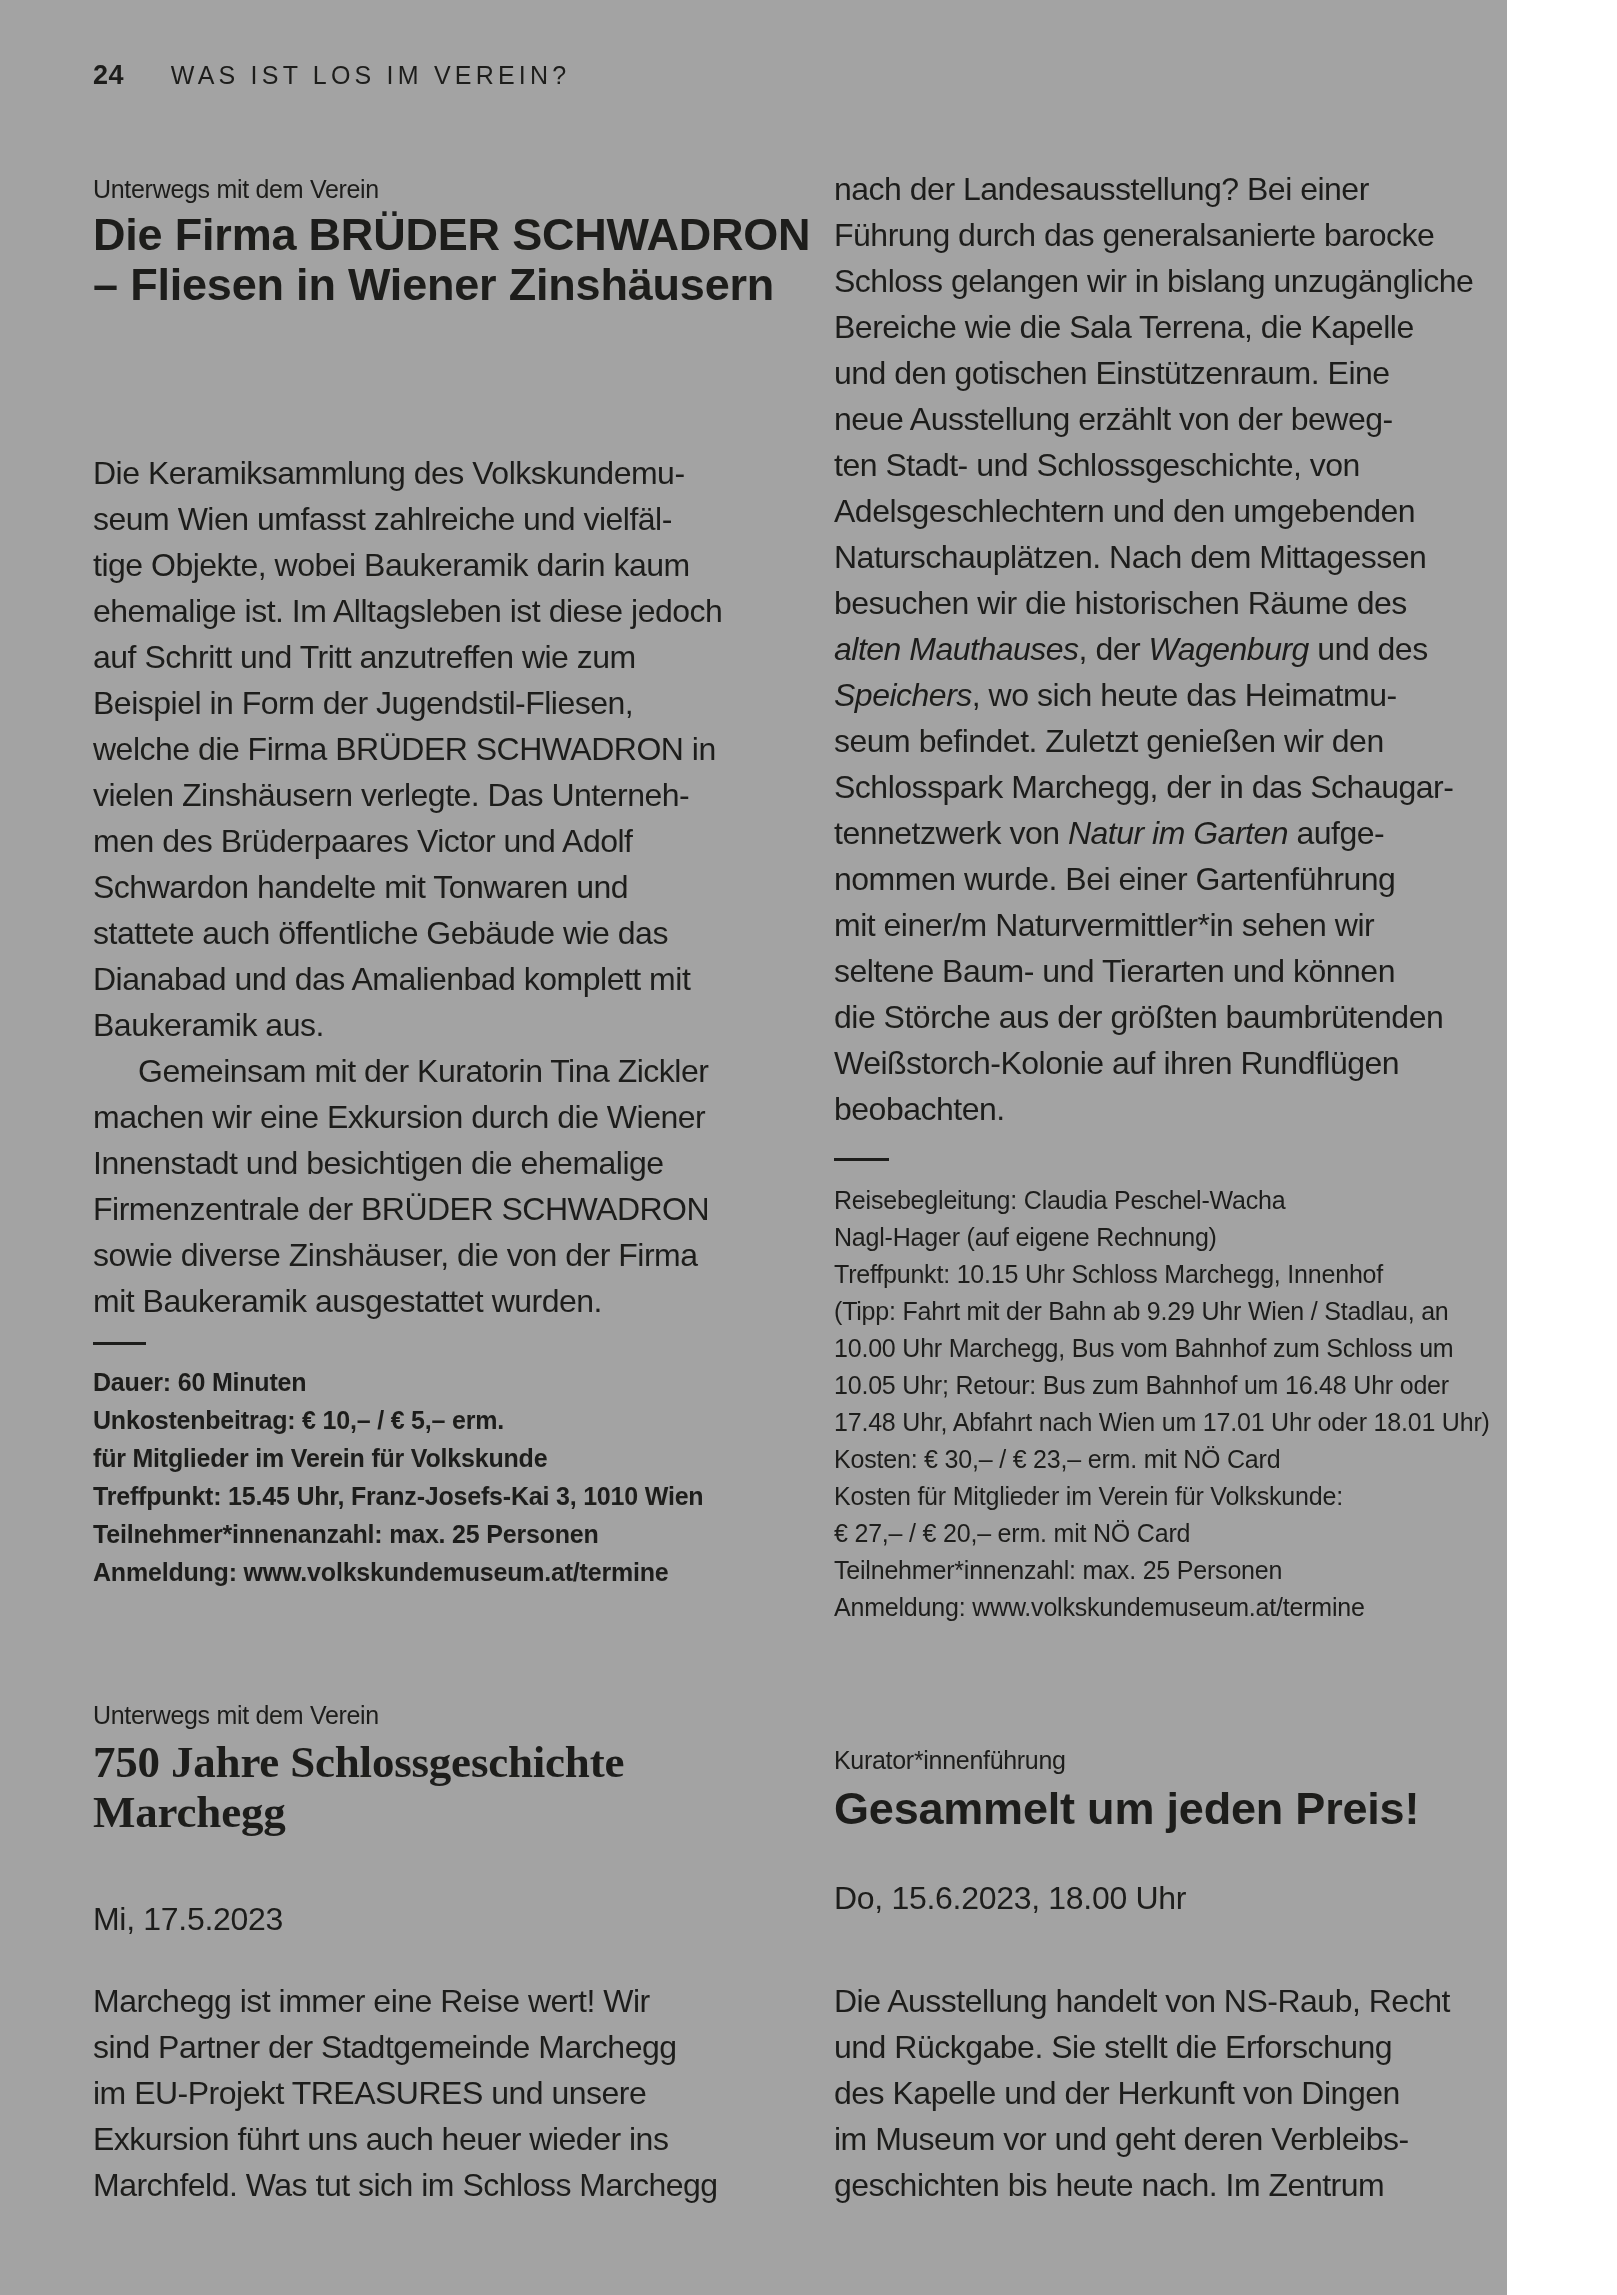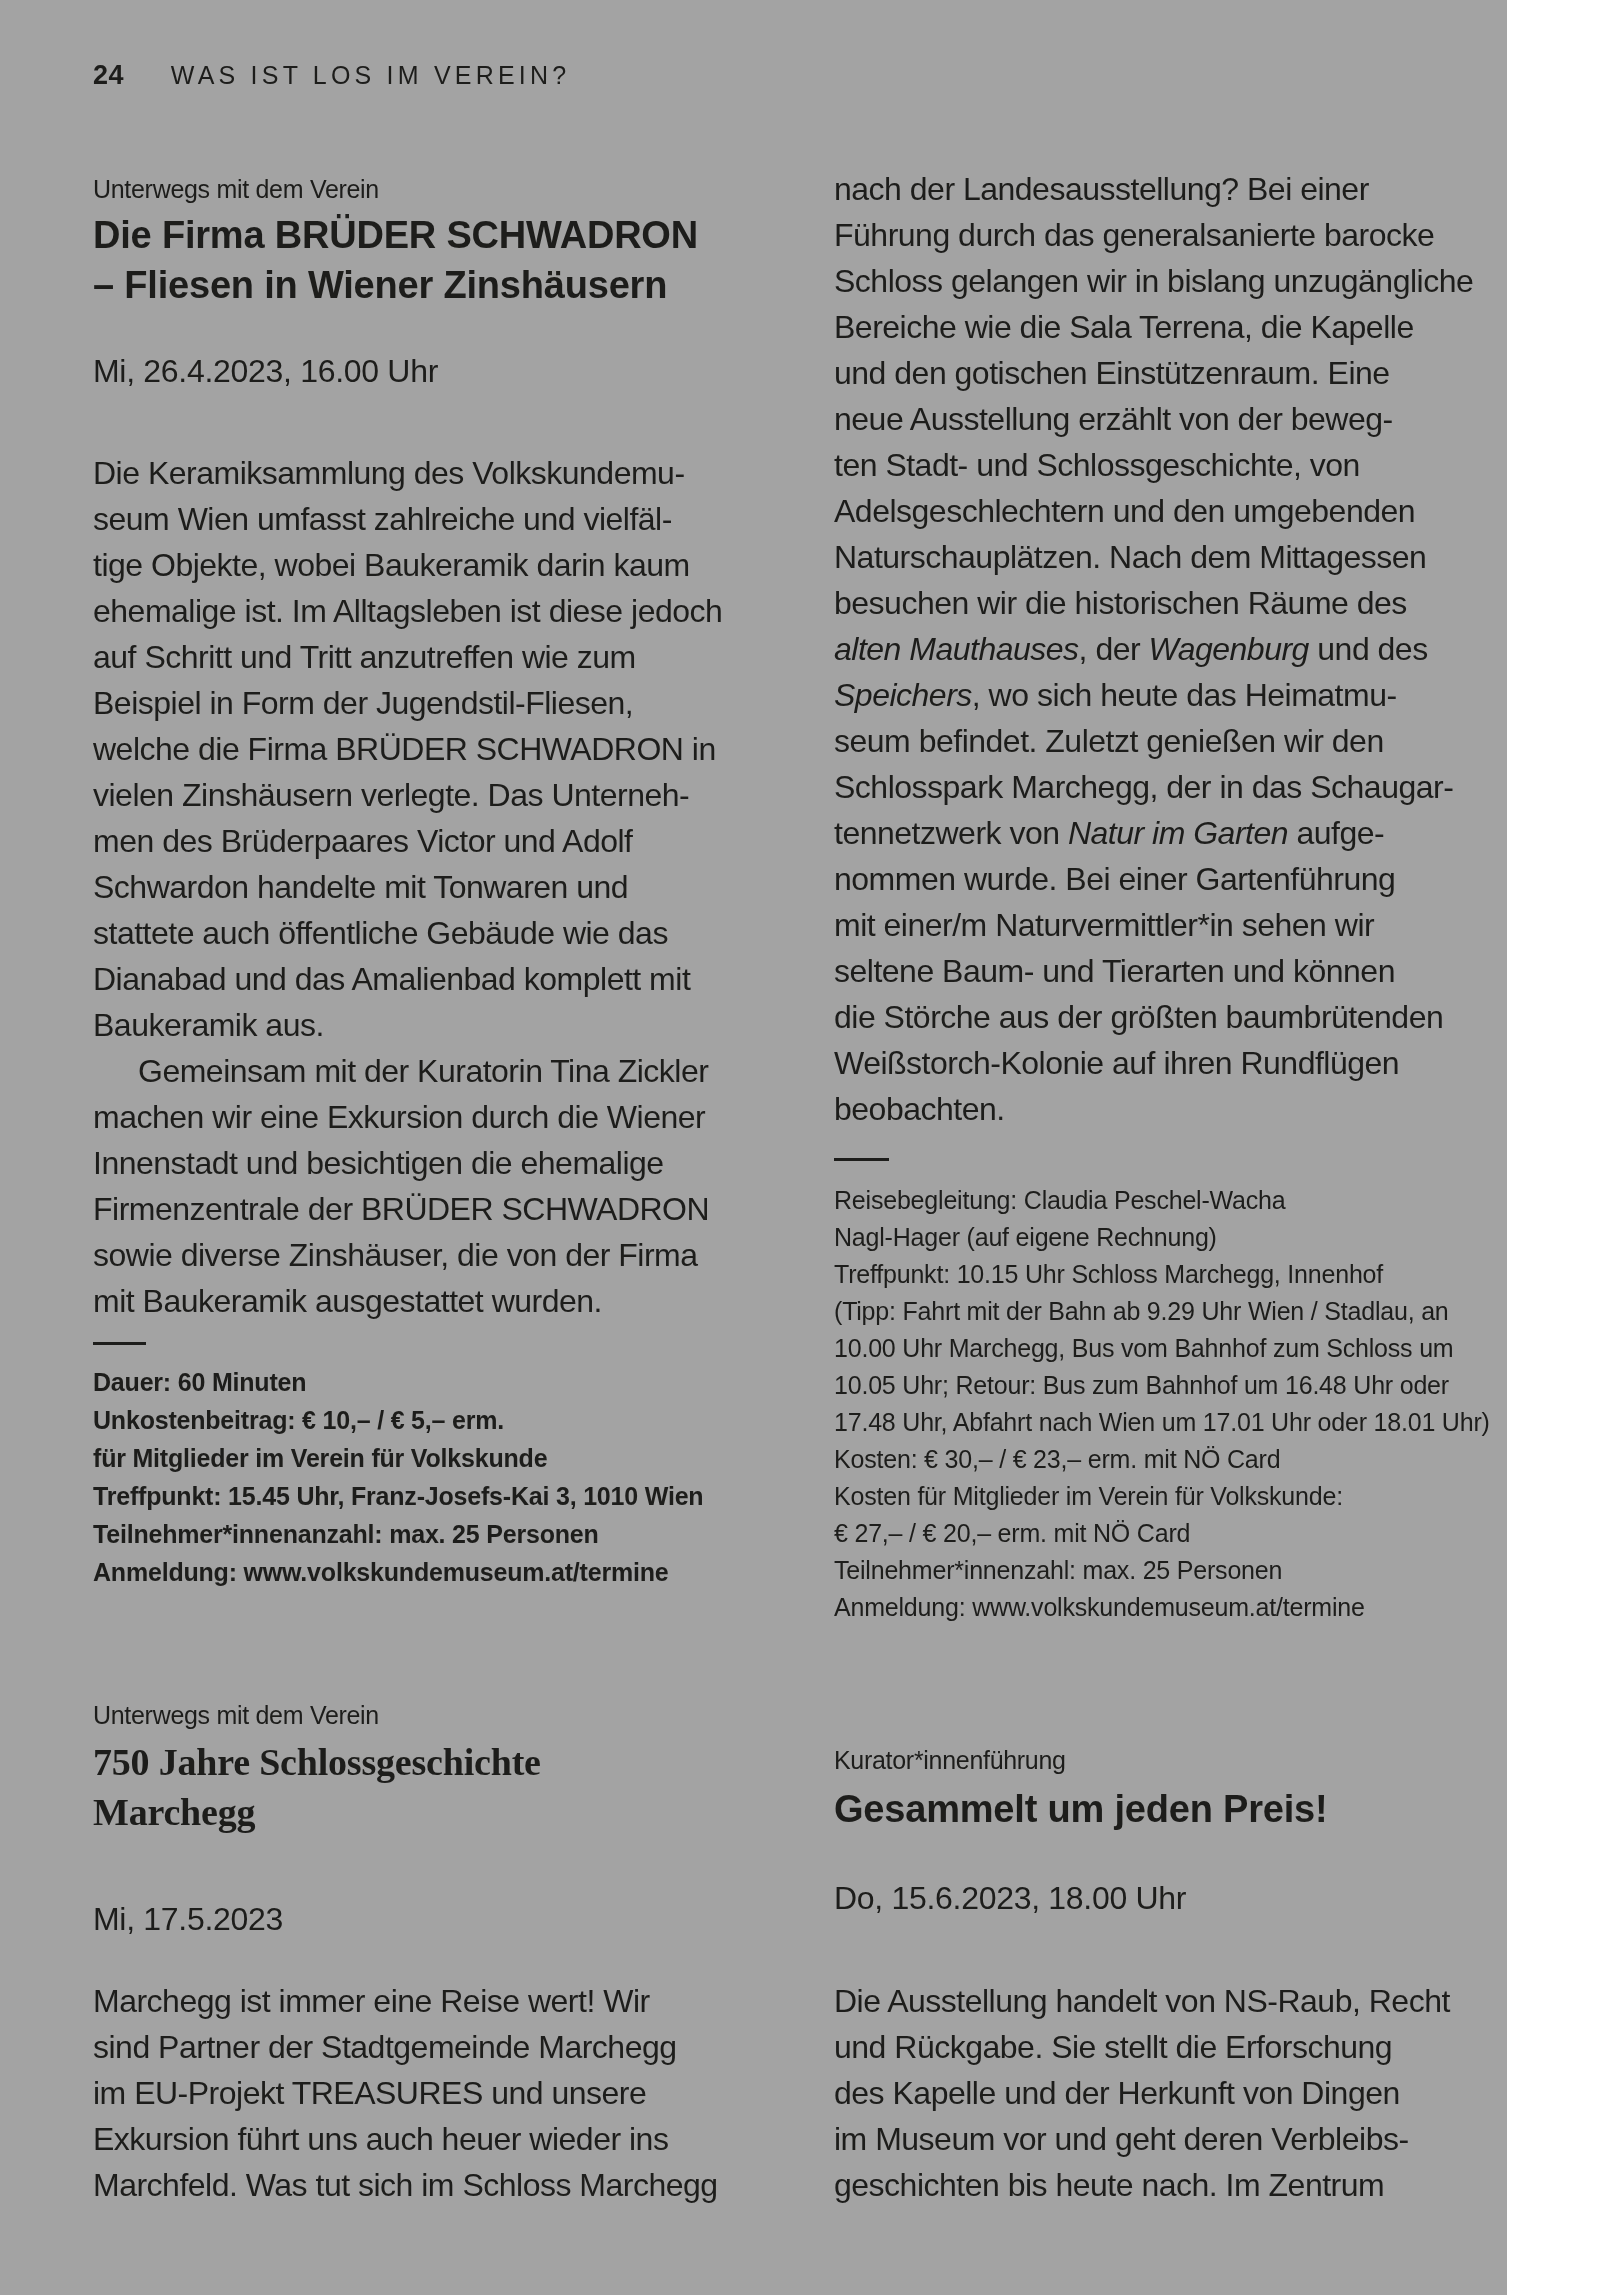--- a/index.html
+++ b/index.html
@@ -28,21 +28,21 @@
   }
   .page-number{font-size:27px;font-weight:700;letter-spacing:0.4px;}
   .header-title{font-size:25px;font-weight:400;letter-spacing:4.2px;}
 
   
   .col-left{left:93px;width:720px;}
   .col-right{left:834px;width:720px;}
 
   
   .kicker{font-size:25px;line-height:47px;letter-spacing:-0.3px;}
-  .title-lines{font-size:38px;font-weight:700;letter-spacing:-0.2px;}
+  .title-lines{font-size:45px;font-weight:700;letter-spacing:-0.2px;}
   .title-lines .tline{line-height:50px;}
   .date-line{font-size:32px;letter-spacing:-0.3px;}
   .body-lines{font-size:32px;letter-spacing:-0.5px;}
   .body-lines .tline{line-height:46px;}
   .info-lines{font-size:25px;letter-spacing:-0.2px;}
   .info-left .tline{line-height:38px;font-weight:bold;}
   .info-right .tline{line-height:37px;}
   .divider{border-top:3.2px solid #1d1d1b;height:0;}
 </style>
 </head>
@@ -55,21 +55,20 @@
     <span class="header-title">WAS IST LOS IM VEREIN?</span>
   </div>
 
   <div class="abs col-left kicker" style="top:166px;">Unterwegs mit dem Verein</div>
 
   <div class="abs col-left title-lines" style="top:210px;">
       <div class="tline"><span>Die Firma BRÜDER SCHWADRON</span></div>
       <div class="tline"><span>– Fliesen in Wiener Zinshäusern</span></div>
     </div>
 
-  <div class="abs col-left date-line" style="top:353px;">Mi, 26.4.2023, 16.00 Uhr</div>
 
   <div class="abs col-left body-lines" style="top:450px;">
       <div class="tline"><span>Die Keramiksammlung des Volkskundemu-</span></div>
       <div class="tline"><span>seum Wien umfasst zahlreiche und vielfäl-</span></div>
       <div class="tline"><span>tige Objekte, wobei Baukeramik darin kaum</span></div>
       <div class="tline"><span>ehemalige ist. Im Alltagsleben ist diese jedoch</span></div>
       <div class="tline"><span>auf Schritt und Tritt anzutreffen wie zum</span></div>
       <div class="tline"><span>Beispiel in Form der Jugendstil-Fliesen,</span></div>
       <div class="tline"><span>welche die Firma BRÜDER SCHWADRON in</span></div>
       <div class="tline"><span>vielen Zinshäusern verlegte. Das Unterneh-</span></div>

